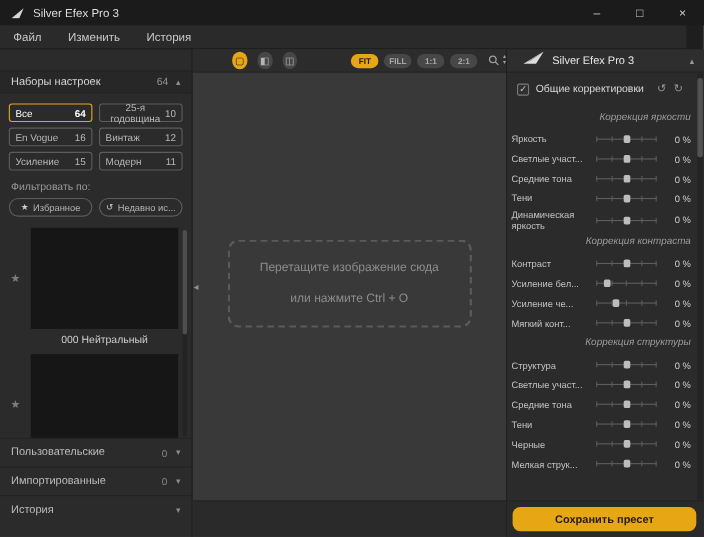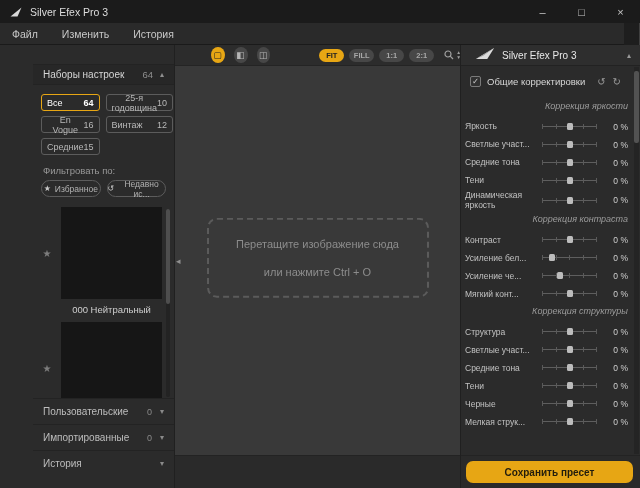--- a/index.html
+++ b/index.html
@@ -14,21 +14,21 @@
   .app-icon { margin:0 8px 0 10px; display:flex; }
   .title-text { font-size:10.5px; color:#dddddd; }
   .win-controls { margin-left:auto; display:flex; height:100%; }
   .win-btn { width:39px; display:flex; align-items:center; justify-content:center; font-size:11px; color:#c9c9c9; cursor:default; }
   
   .menubar { position:absolute; top:23px; left:0; right:16px; height:22px; background:#2a2a2a; border-bottom:1px solid #1a1a1a; display:flex; align-items:stretch; }
   .menu-item { padding:0 12px; font-size:10.5px; color:#c8c8c8; display:flex; align-items:center; }
   
   .main { position:absolute; top:45px; left:0; right:0; bottom:0; display:flex; }
   
-  .left-panel { width:175px; background:#2b2b2b; border-right:1px solid #202020; display:flex; flex-direction:column; position:relative;padding-left:33px; }
+  .left-panel { width:175px; background:#2b2b2b; border-right:1px solid #202020; display:flex; flex-direction:column; position:relative; }
   .lp-header { margin-top:19px; height:21px; background:#272727; border-top:1px solid #232323; border-bottom:1px solid #232323;
                display:flex; align-items:center; padding:0 10px; font-size:10px; color:#d6d6d6; }
   .lp-header .count { margin-left:auto; color:#8f8f8f; font-size:9.5px; }
   .lp-header .chev { margin-left:7px; color:#8f8f8f; font-size:8px; }
   .cat-grid { display:grid; grid-template-columns:1fr 1fr; gap:5px 6px; padding:9px 8px 0 8px; }
   .cat { height:17px; border:1px solid #5c5c5c; border-radius:3px; background:transparent; cursor:default;
          display:flex; align-items:center; justify-content:space-between; padding:0 5px; font-size:9px; color:#b8b8b8; font-family:inherit; }
   .cat .cnt { color:#b8b8b8; }
   .cat.active { border-color:#e7a614; color:#ffffff; }
   .cat.active .cnt { color:#ffffff; font-weight:bold; }
@@ -138,22 +138,26 @@
       </button>
       <button class="cat">
         <span>En Vogue</span>
         <span class="cnt">16</span>
       </button>
       <button class="cat">
         <span>Винтаж</span>
         <span class="cnt">12</span>
       </button>
       <button class="cat">
-        <span>Средние</span>
+        <span>Усиление</span>
         <span class="cnt">15</span>
+      </button>
+      <button class="cat">
+        <span>Модерн</span>
+        <span class="cnt">11</span>
       </button>
     </div>
 
     <div class="filter-label">Фильтровать по:</div>
     <div class="filter-row">
       <button class="filter-btn">
         <span class="ic">★</span>
         <span>Избранное</span>
       </button>
       <button class="filter-btn">

